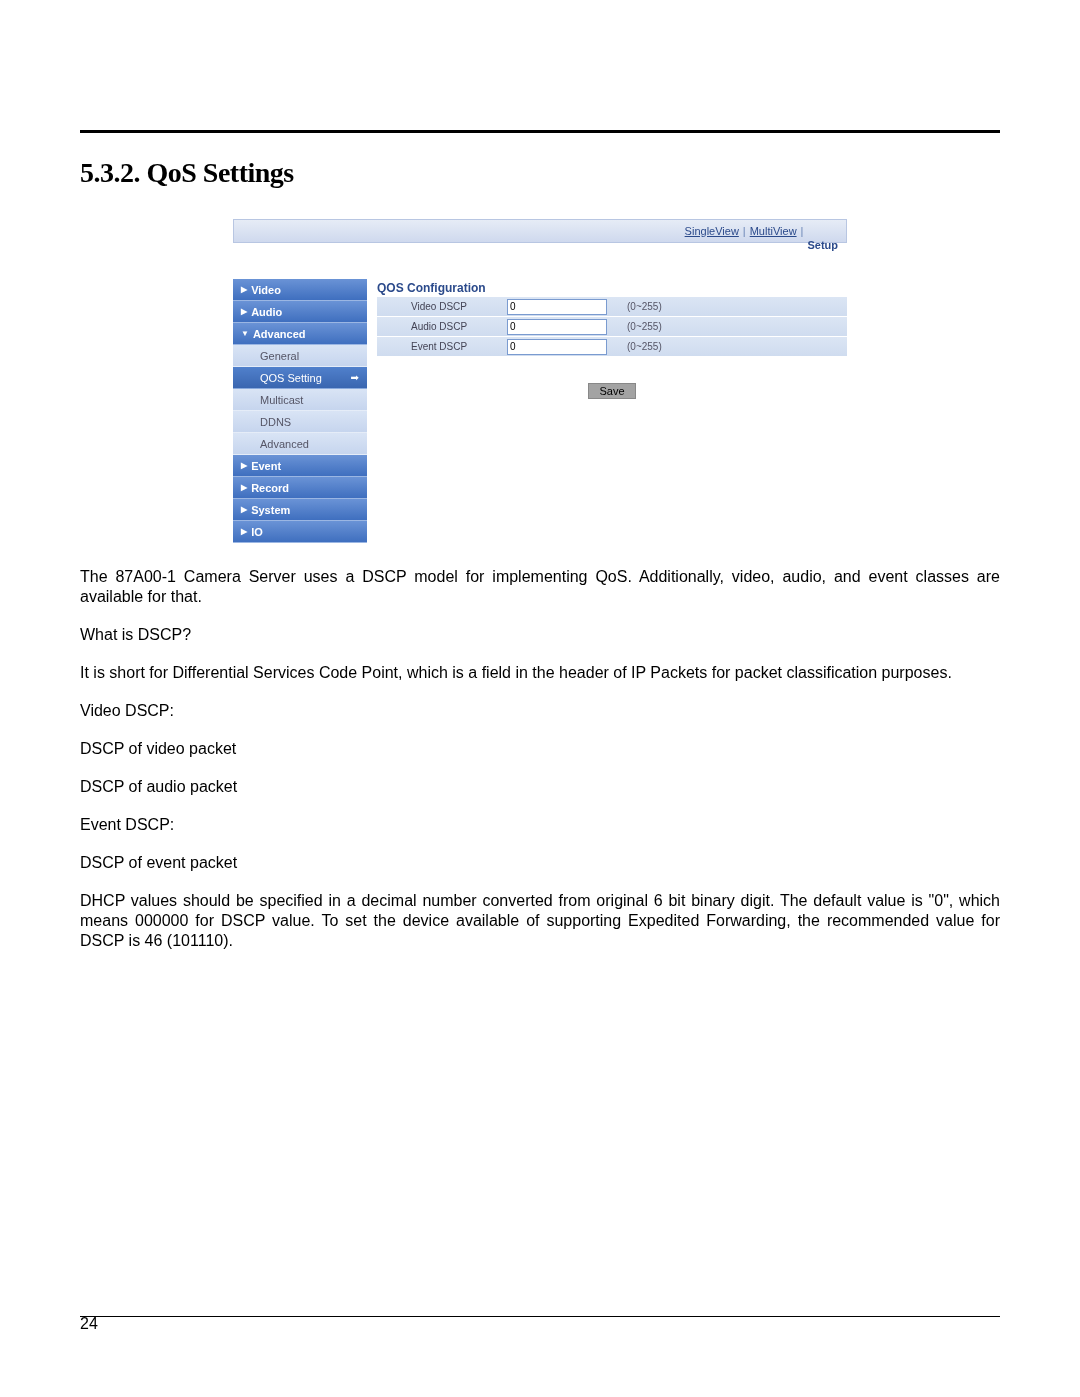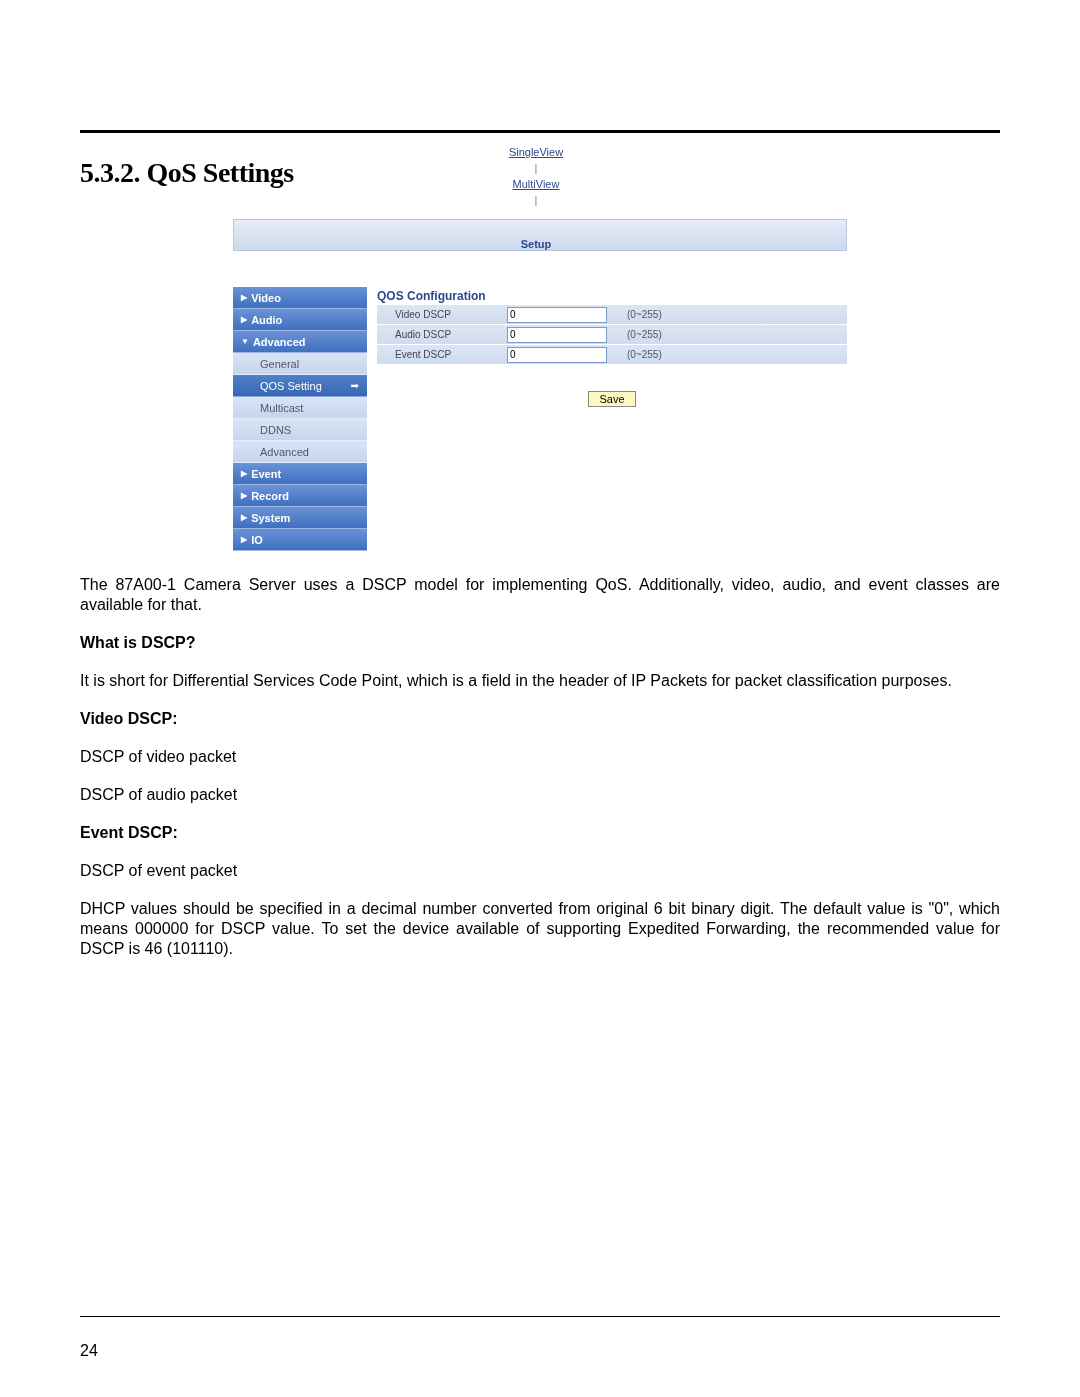--- a/index.html
+++ b/index.html
@@ -27,31 +27,30 @@
   }
 
   
   .screenshot {
     width: 614px;
     margin: 0 auto 24px auto;
     font-size: 11px;
     color: #333;
   }
   .topnav {
-    height: 32px;
+    height: 24px;
     background: linear-gradient(#e6ecf6, #cfd9ee);
     border: 1px solid #b8c6e2;
     display: flex;
     justify-content: flex-end;
     align-items: center;
     padding-right: 8px;
     gap: 4px;
     font-size: 11px;
     color: #2b4a8b;
-    flex-direction: column;
   }
   .topnav a { color: #2b4a8b; text-decoration: underline; cursor: pointer; }
   .topnav .sep { color: #6b86b7; }
   .topnav .setup { font-weight: bold; text-decoration: none; margin-top: 28px; }
 
   .screenshot-body {
     display: flex;
     gap: 10px;
     padding-top: 36px;
   }
@@ -104,62 +103,62 @@
   .form-row {
     display: grid;
     grid-template-columns: 130px 110px 1fr;
     align-items: center;
     height: 20px;
     border-bottom: 1px solid #fff;
     background: linear-gradient(#dbe5f4, #cfdcef);
     font-size: 10px;
     color: #445;
   }
-  .form-row .label { padding-left: 18px; }
+  .form-row .label { padding-left: 18px; margin-left: 16px; }
   .form-row input {
     height: 16px;
     width: 100px;
     border: 1px solid #7a9bd0;
     font-size: 10px;
     padding: 0 2px;
     background: #fff;
   }
   .form-row .hint { padding-left: 10px; color: #556; }
   .save-wrap {
     text-align: center;
     margin-top: 26px;
   }
   .save-btn {
     font-size: 11px;
     padding: 1px 10px;
-    background: #fef9c3;
+    background: #a3a3a3;
     border: 1px solid #888;
     cursor: pointer;
   }
 
   
   .body-text {
     font-size: 16px;
     line-height: 1.25;
     text-align: justify;
     margin-top: 18px;
   }
   .body-text p { margin-bottom: 18px; }
-  .body-text .bold { font-weight: bold; }
+  .body-text .bold { font-weight: normal; }
 
   .bottom-rule {
     position: absolute;
     left: 80px; right: 80px;
     bottom: 80px;
     border-top: 1px solid #000;
   }
   .page-num {
     position: absolute;
     left: 80px;
-    bottom: 37px;
+    bottom: 64px;
     font-size: 16px;
   }
 </style>
 </head>
 <body>
 
 <div class="page">
   <div class="top-rule"></div>
 
   <h2 class="section-heading">5.3.2. QoS Settings</h2>

